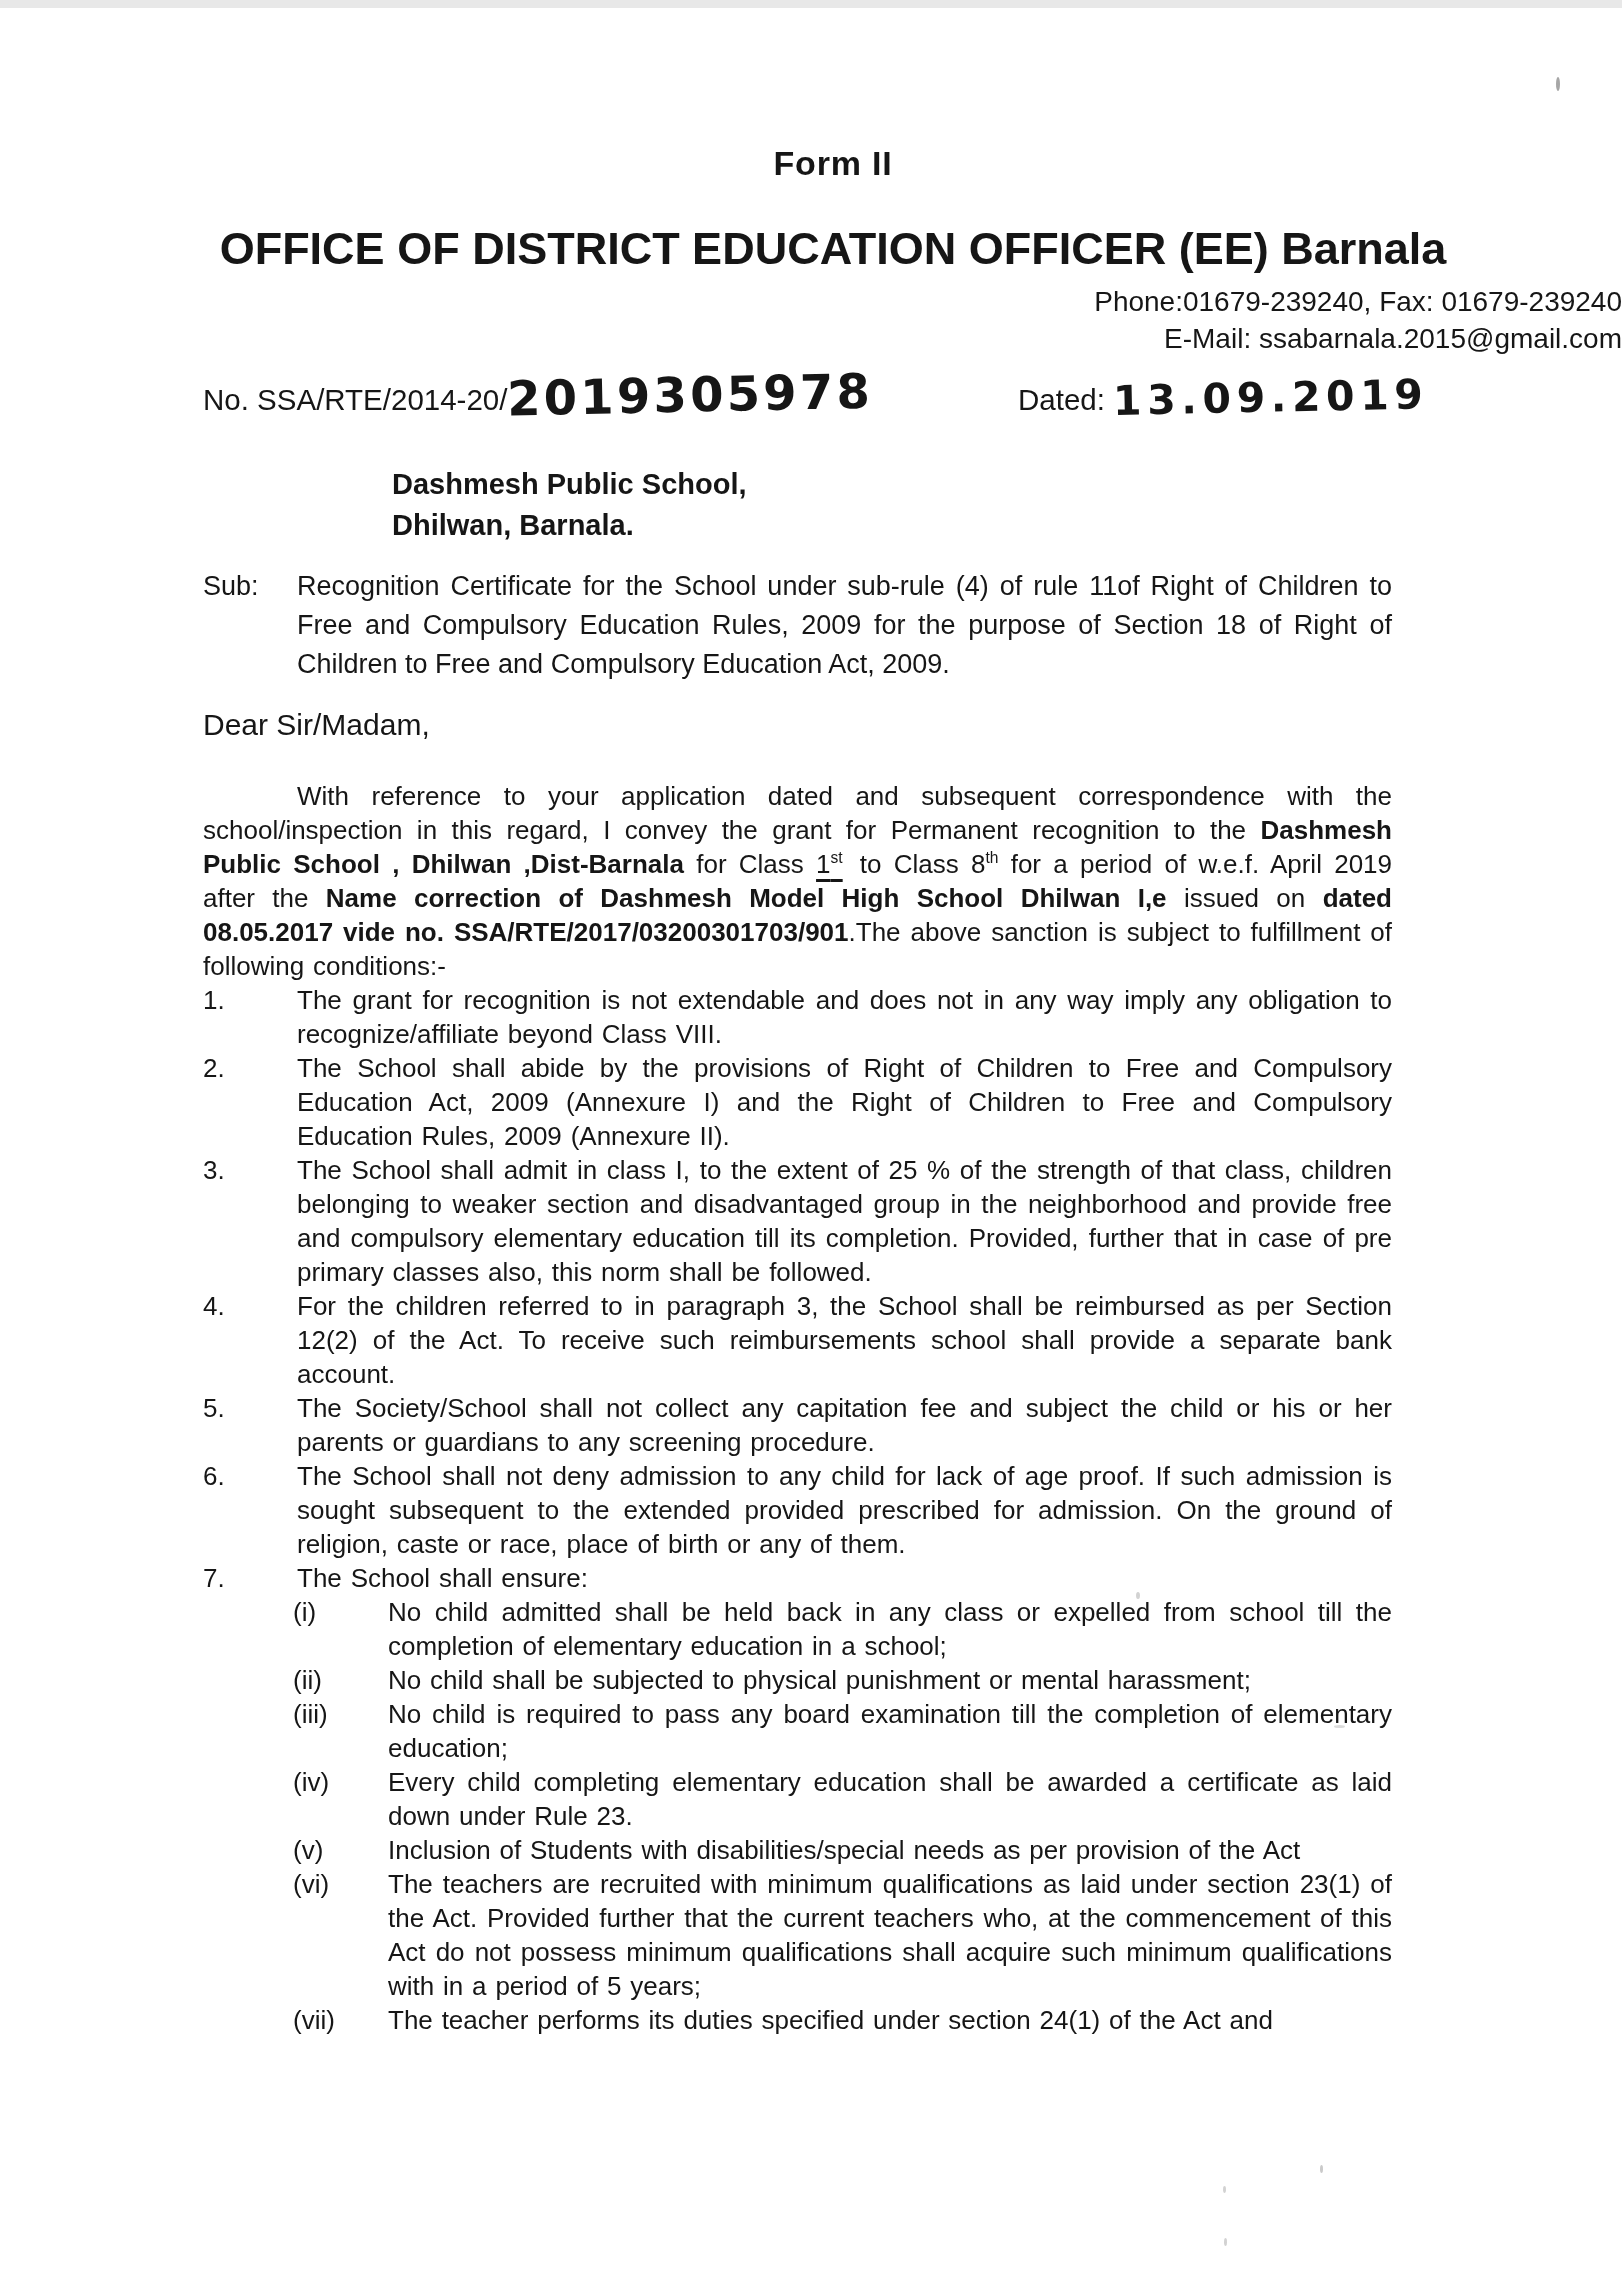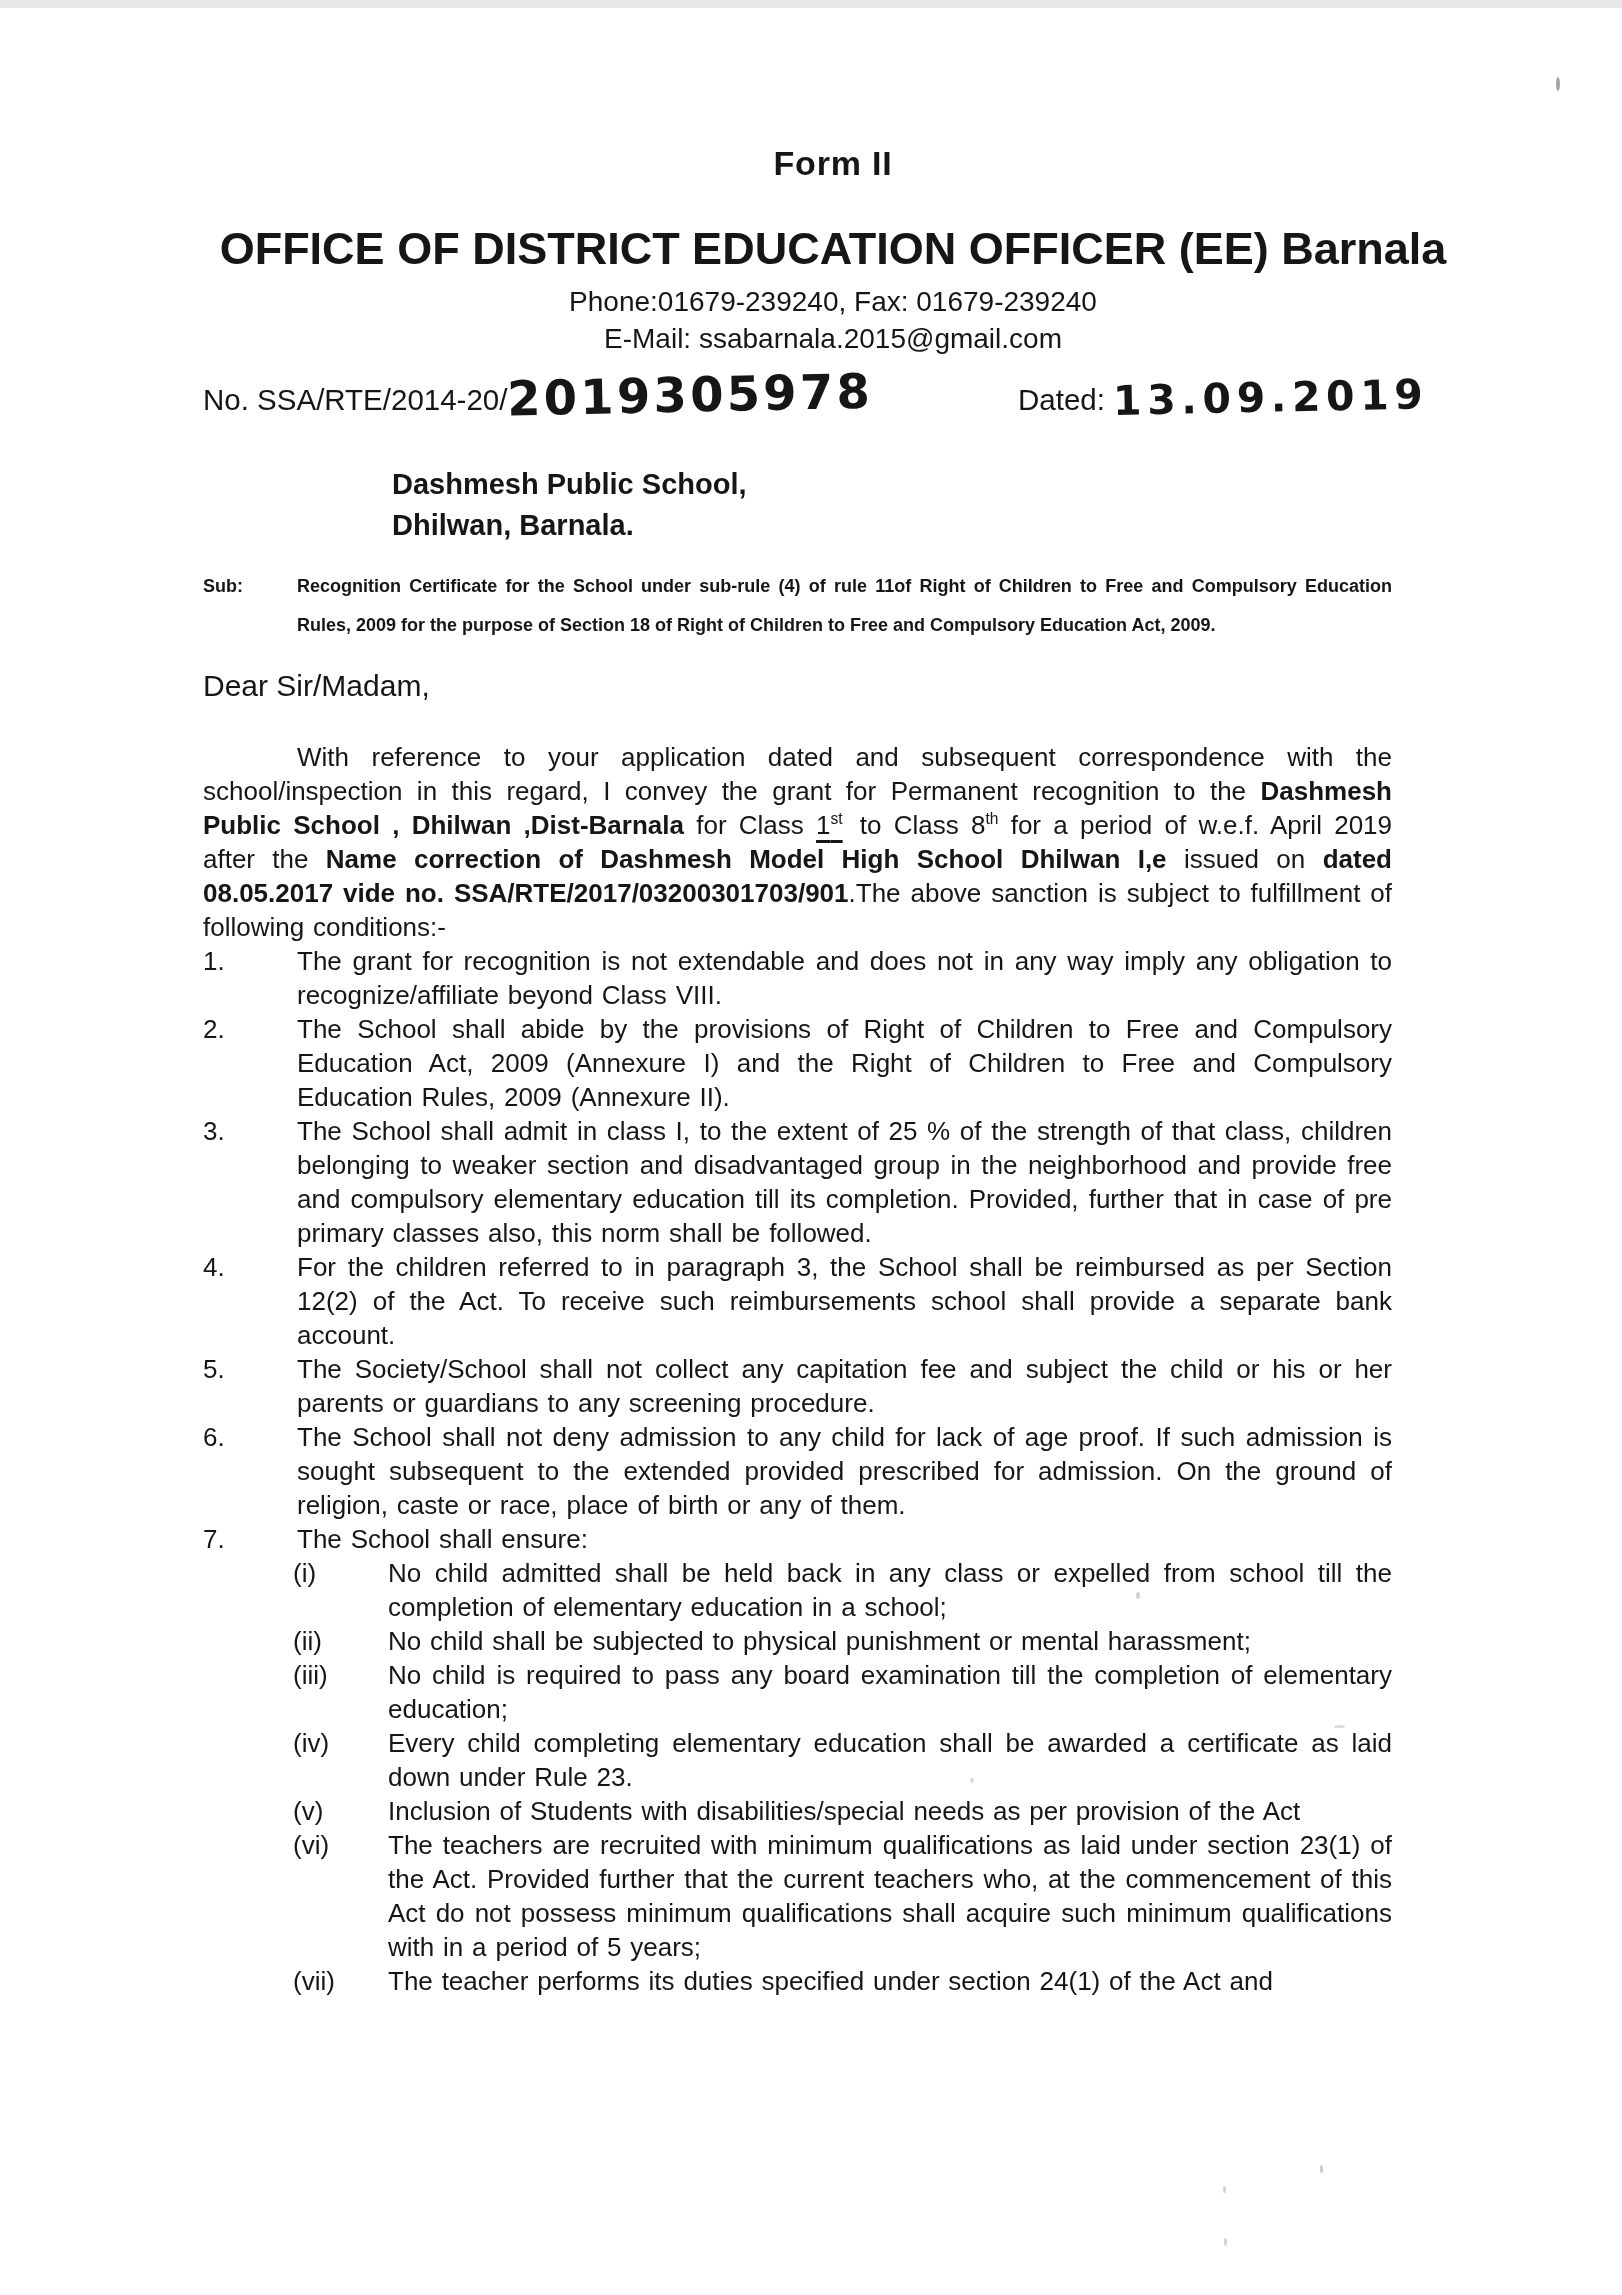--- a/index.html
+++ b/index.html
@@ -9,40 +9,40 @@
     margin:8px auto;
     background:#ffffff;
     overflow:hidden;
     font-family:"Liberation Sans", sans-serif;
     color:#161616;
   }
   
   .header { text-align:center; padding-top:136px; padding-left:44px; }
   .form-title { font-size:34px; font-weight:bold; letter-spacing:0.8px; }
   .office-title { margin:40px 0 8px 0; font-size:45px; font-weight:bold; white-space:nowrap; letter-spacing:0px;text-align:center; }
-  .contact-line { font-size:28px; line-height:37px; font-weight:500; }
+  .contact-line { font-size:28px; line-height:37px; font-weight:500;text-align:right; }
   
   .content { position:absolute; left:203px; top:361px; width:1189px; font-size:26px; line-height:34px; }
   
   .ref-row { position:relative; height:73px; font-size:29.5px; }
   .ref-no { position:absolute; left:0; top:14.4px; white-space:nowrap; }
   .ref-date { position:absolute; left:815px; top:14.4px; white-space:nowrap; }
   .handwriting {
     font-family:"DejaVu Sans", sans-serif;
     font-weight:bold;
     display:inline-block;
     transform:rotate(-1.2deg) translateY(1.6px);
     letter-spacing:3.2px;
   }
   .hw-no   { font-size:48px; line-height:0; }
   .hw-date { font-size:41px; line-height:0; letter-spacing:5.6px; margin-left:8px; }
   
   .addressee { margin:22.3px 0 0 189px; font-weight:bold; font-size:29px; line-height:41px; }
   
-  .subject { position:relative; margin-top:21px; padding-left:94px; font-weight:bold; font-size:18px; line-height:39px; text-align:justify; }
+  .subject { position:relative; margin-top:21px; padding-left:94px; font-weight:normal; font-size:27px; line-height:39px; text-align:justify; }
   .subject .sub-label { position:absolute; left:0; top:0; }
   
   .salutation { margin-top:24px; font-size:30px; }
   
   .body-para { margin:37px 0 0 0; text-align:justify; text-indent:94px; word-spacing:1.6px; }
   .body-para b { font-weight:bold; }
   sup { font-size:60%; line-height:0; vertical-align:super; }
   .ul-class { text-decoration:underline; text-decoration-thickness:3.2px; text-underline-offset:5.6px; padding-right:4.8px; }
   
   .cond { position:relative; padding-left:94px; text-align:justify; word-spacing:1.6px; }

